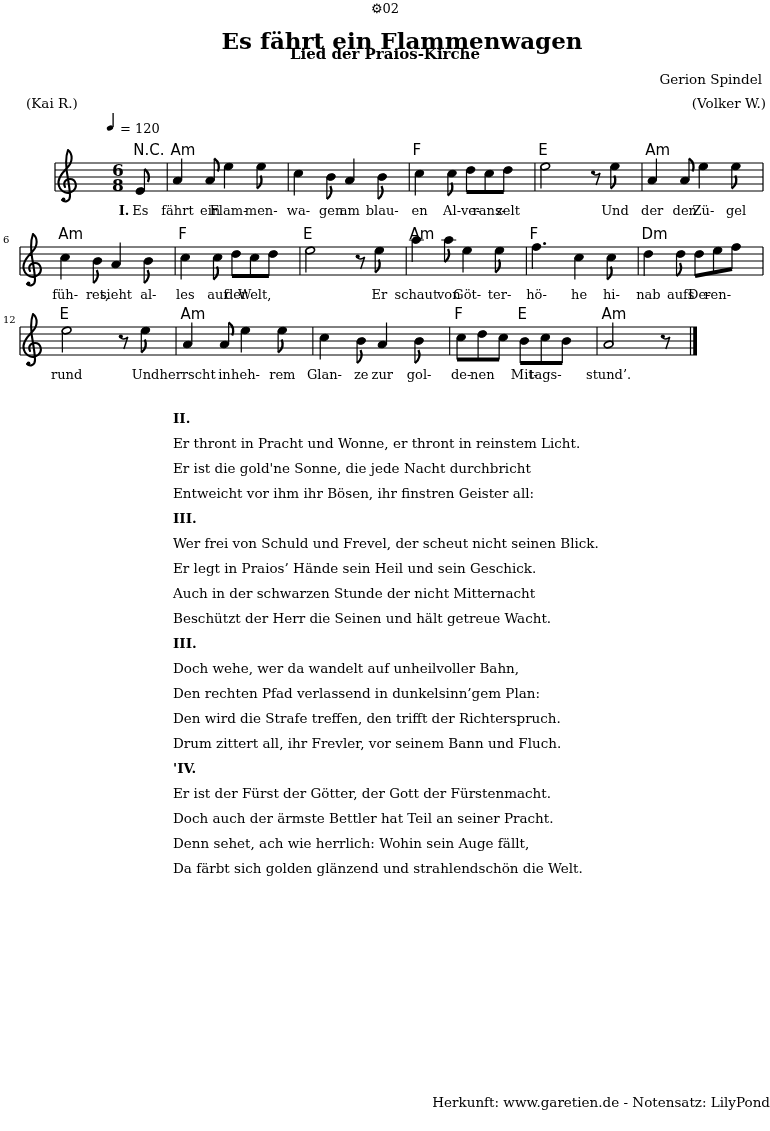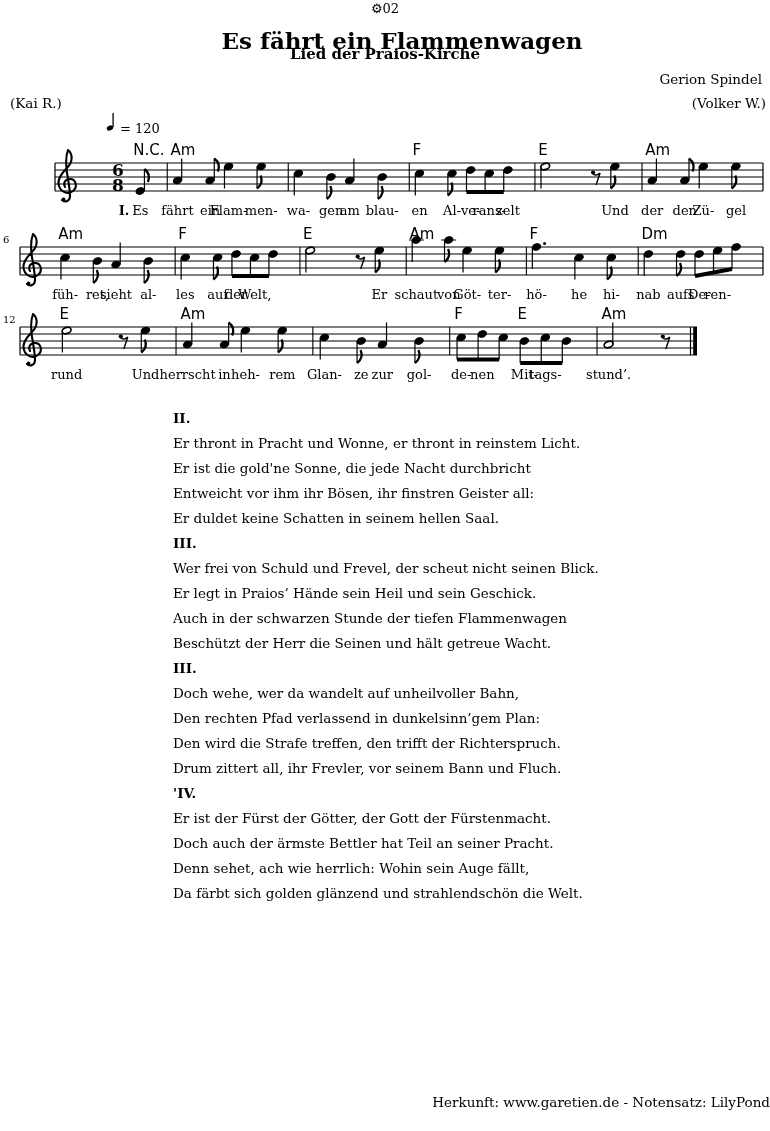--- a/index.html
+++ b/index.html
@@ -4,21 +4,21 @@
 <style>
   html,body{margin:0;padding:0;background:#fff;}
   .page{position:relative;width:770px;height:1131px;background:#ffffff;color:#000;
         font-family:"DejaVu Serif",serif;overflow:hidden;border-radius:7px;}
   .catalog{position:absolute;top:1px;left:0;width:100%;text-align:center;font-size:13px;}
   .title{position:absolute;top:10px;left:0;width:100%;text-align:center;
          font-size:23px;font-weight:bold;margin:17px;}
   .subtitle{position:absolute;top:45px;left:0;width:100%;text-align:center;
             font-size:15px;font-weight:bold;}
   .composer{position:absolute;top:71px;right:8px;font-size:13.5px;}
-  .poet{position:absolute;top:95px;left:10px;font-size:13.5px;}
+  .poet{position:absolute;top:95px;left:26px;font-size:13.5px;}
   .arranger{position:absolute;top:95px;right:4px;font-size:13.5px;}
   svg.system{position:absolute;left:0;width:770px;display:block;}
   #sys0{top:105px;height:120px;}
   #sys1{top:225px;height:82px;}
   #sys2{top:297px;height:92px;}
   .verses{position:absolute;left:173px;top:406px;width:480px;
           font-size:13.5px;line-height:25px;}
   .verse-label{font-weight:bold;}
   .footer{position:absolute;top:1094px;left:0;width:100%;text-align:right;font-size:13.5px;}
 </style>
@@ -338,27 +338,26 @@
       <text x="601.5934426229508" y="22" fill="#000" font-size="15" font-family="&quot;DejaVu Sans&quot;,sans-serif" text-anchor="start" font-weight="normal">Am</text>
       <text x="608.5934426229508" y="82" fill="#000" font-size="13" font-family="&quot;DejaVu Serif&quot;,serif" text-anchor="middle" font-weight="normal">stund’.</text>
     </svg>
 
   <div class="verses">
       <div class="verse">
         <div class="verse-label">II.</div>
         <div class="verse-line">Er thront in Pracht und Wonne, er thront in reinstem Licht.</div>
         <div class="verse-line">Er ist die gold'ne Sonne, die jede Nacht durchbricht</div>
         <div class="verse-line">Entweicht vor ihm ihr Bösen, ihr finstren Geister all:</div>
-        <div class="verse-line">Er duldet keine Schatten in seinem hellen Saal.</div>
       </div>
       <div class="verse">
         <div class="verse-label">III.</div>
         <div class="verse-line">Wer frei von Schuld und Frevel, der scheut nicht seinen Blick.</div>
         <div class="verse-line">Er legt in Praios’ Hände sein Heil und sein Geschick.</div>
-        <div class="verse-line">Auch in der schwarzen Stunde der tiefen Flammenwagen</div>
+        <div class="verse-line">Auch in der schwarzen Stunde der nicht Mitternacht</div>
         <div class="verse-line">Beschützt der Herr die Seinen und hält getreue Wacht.</div>
       </div>
       <div class="verse">
         <div class="verse-label">III.</div>
         <div class="verse-line">Doch wehe, wer da wandelt auf unheilvoller Bahn,</div>
         <div class="verse-line">Den rechten Pfad verlassend in dunkelsinn’gem Plan:</div>
         <div class="verse-line">Den wird die Strafe treffen, den trifft der Richterspruch.</div>
         <div class="verse-line">Drum zittert all, ihr Frevler, vor seinem Bann und Fluch.</div>
       </div>
       <div class="verse">

